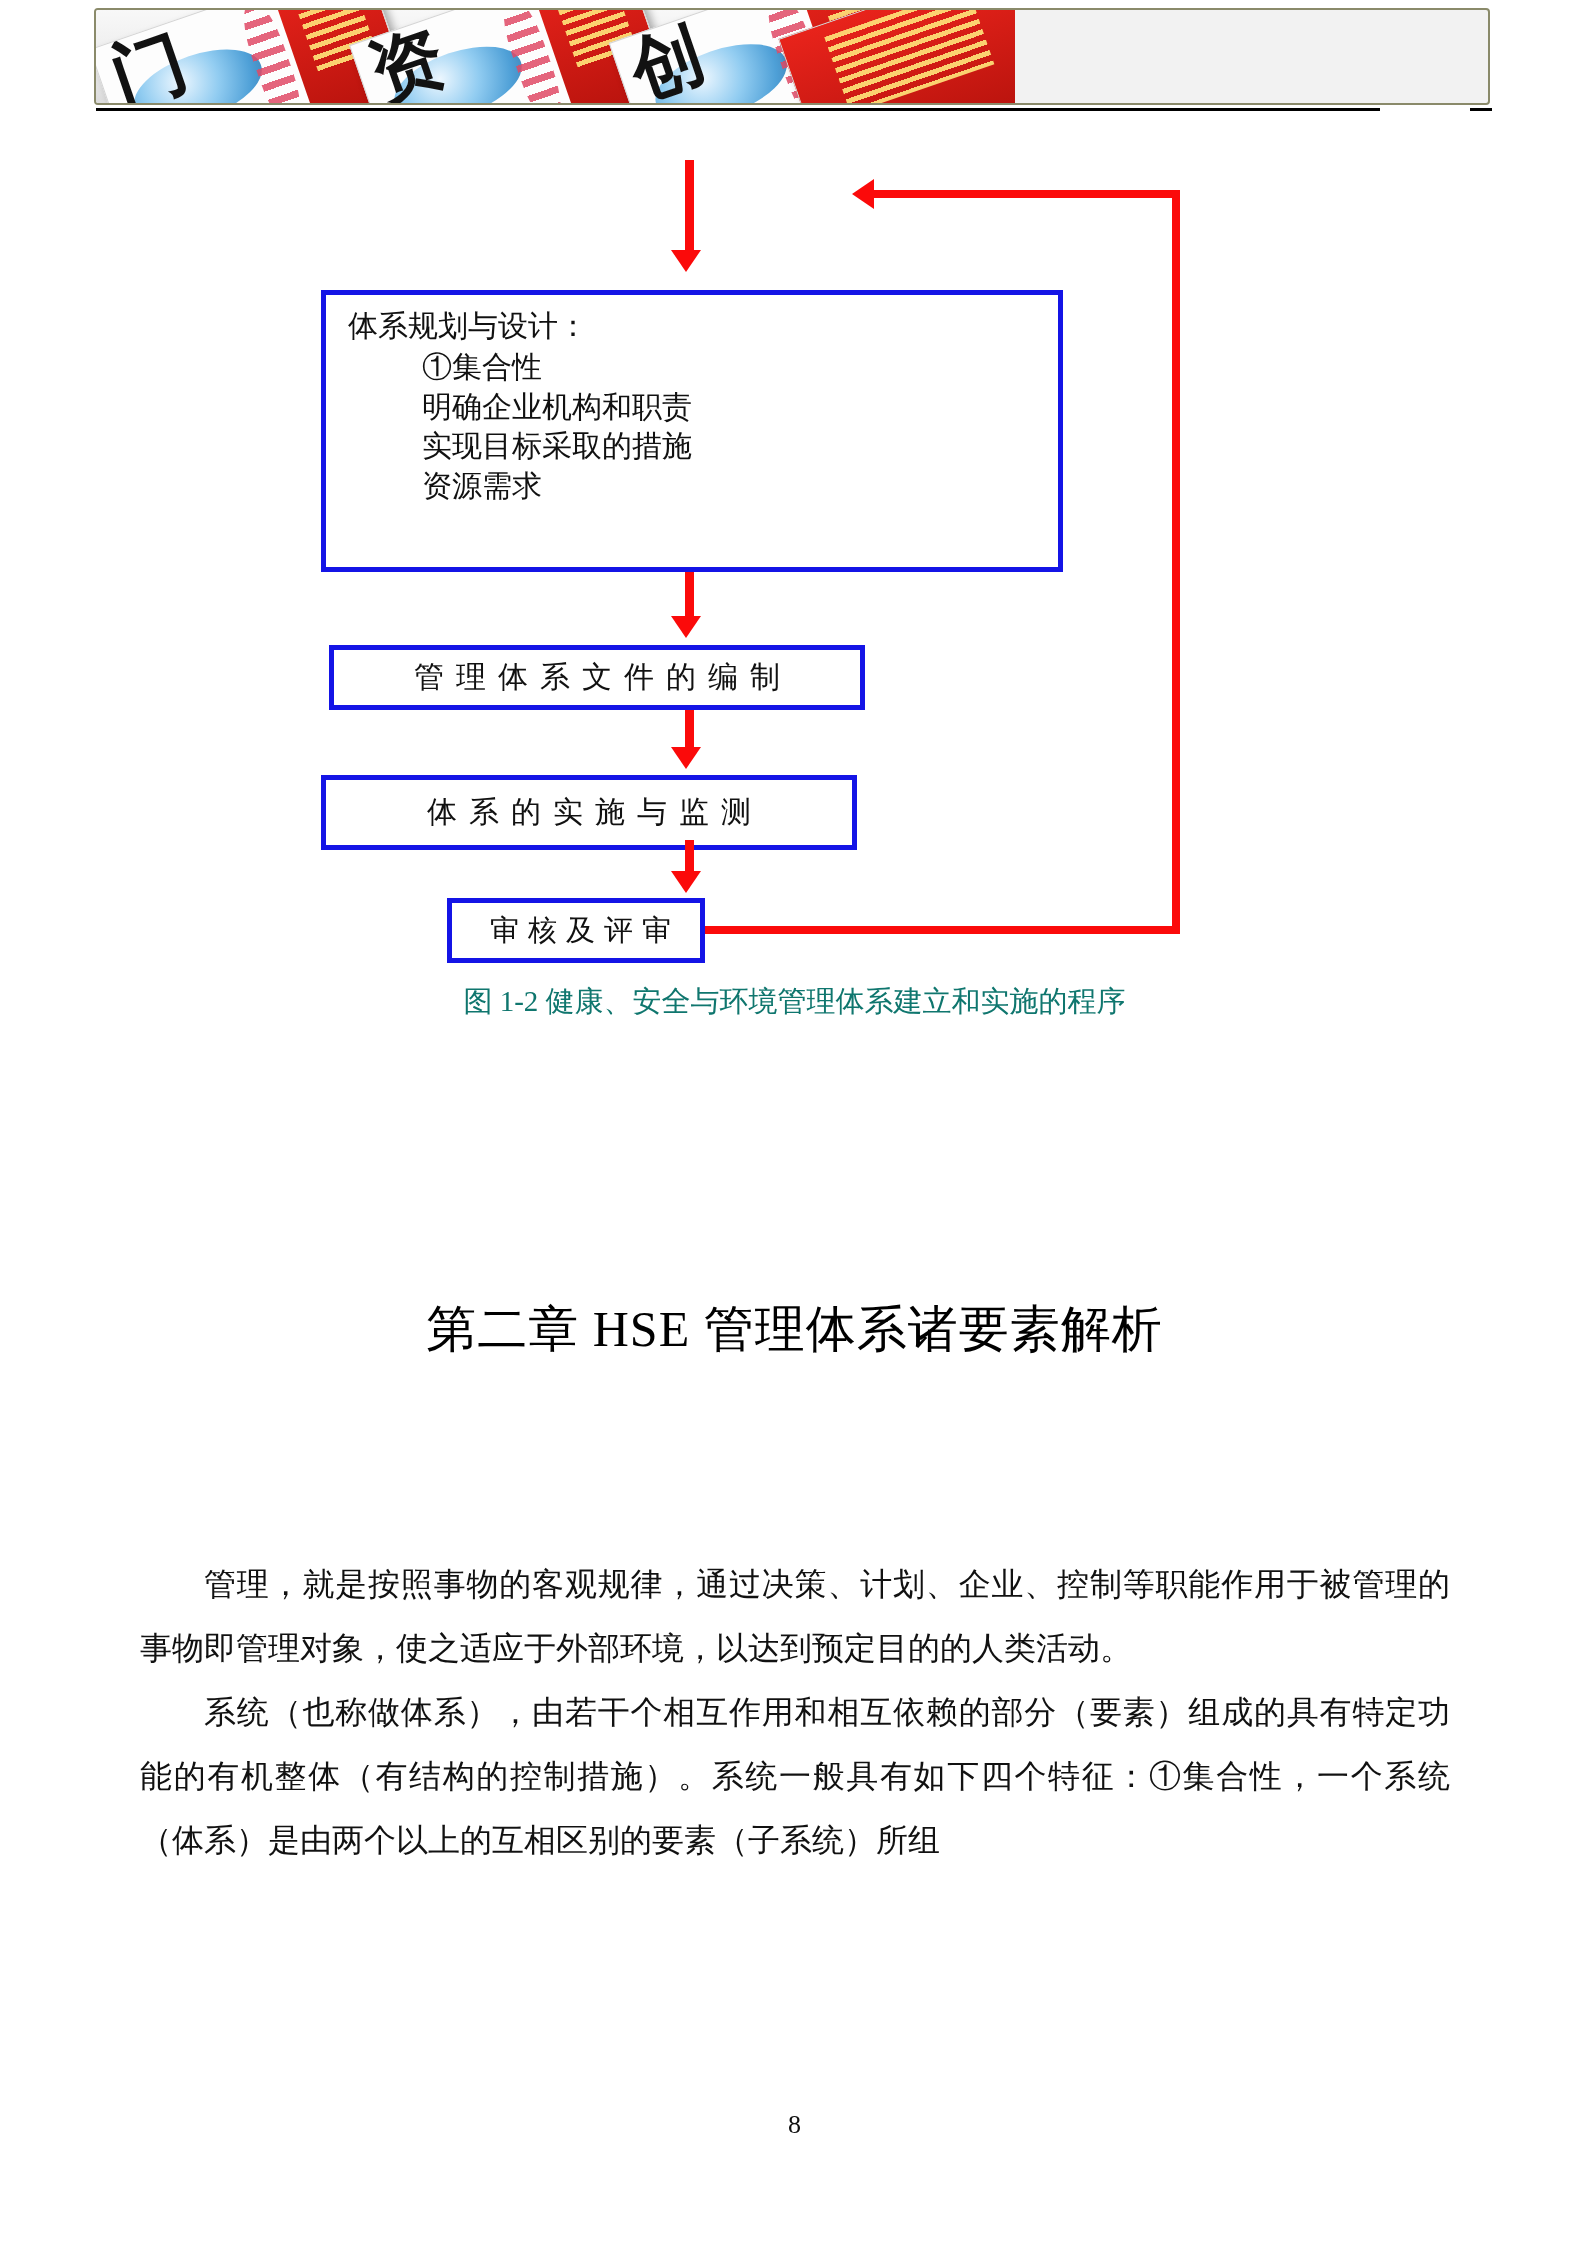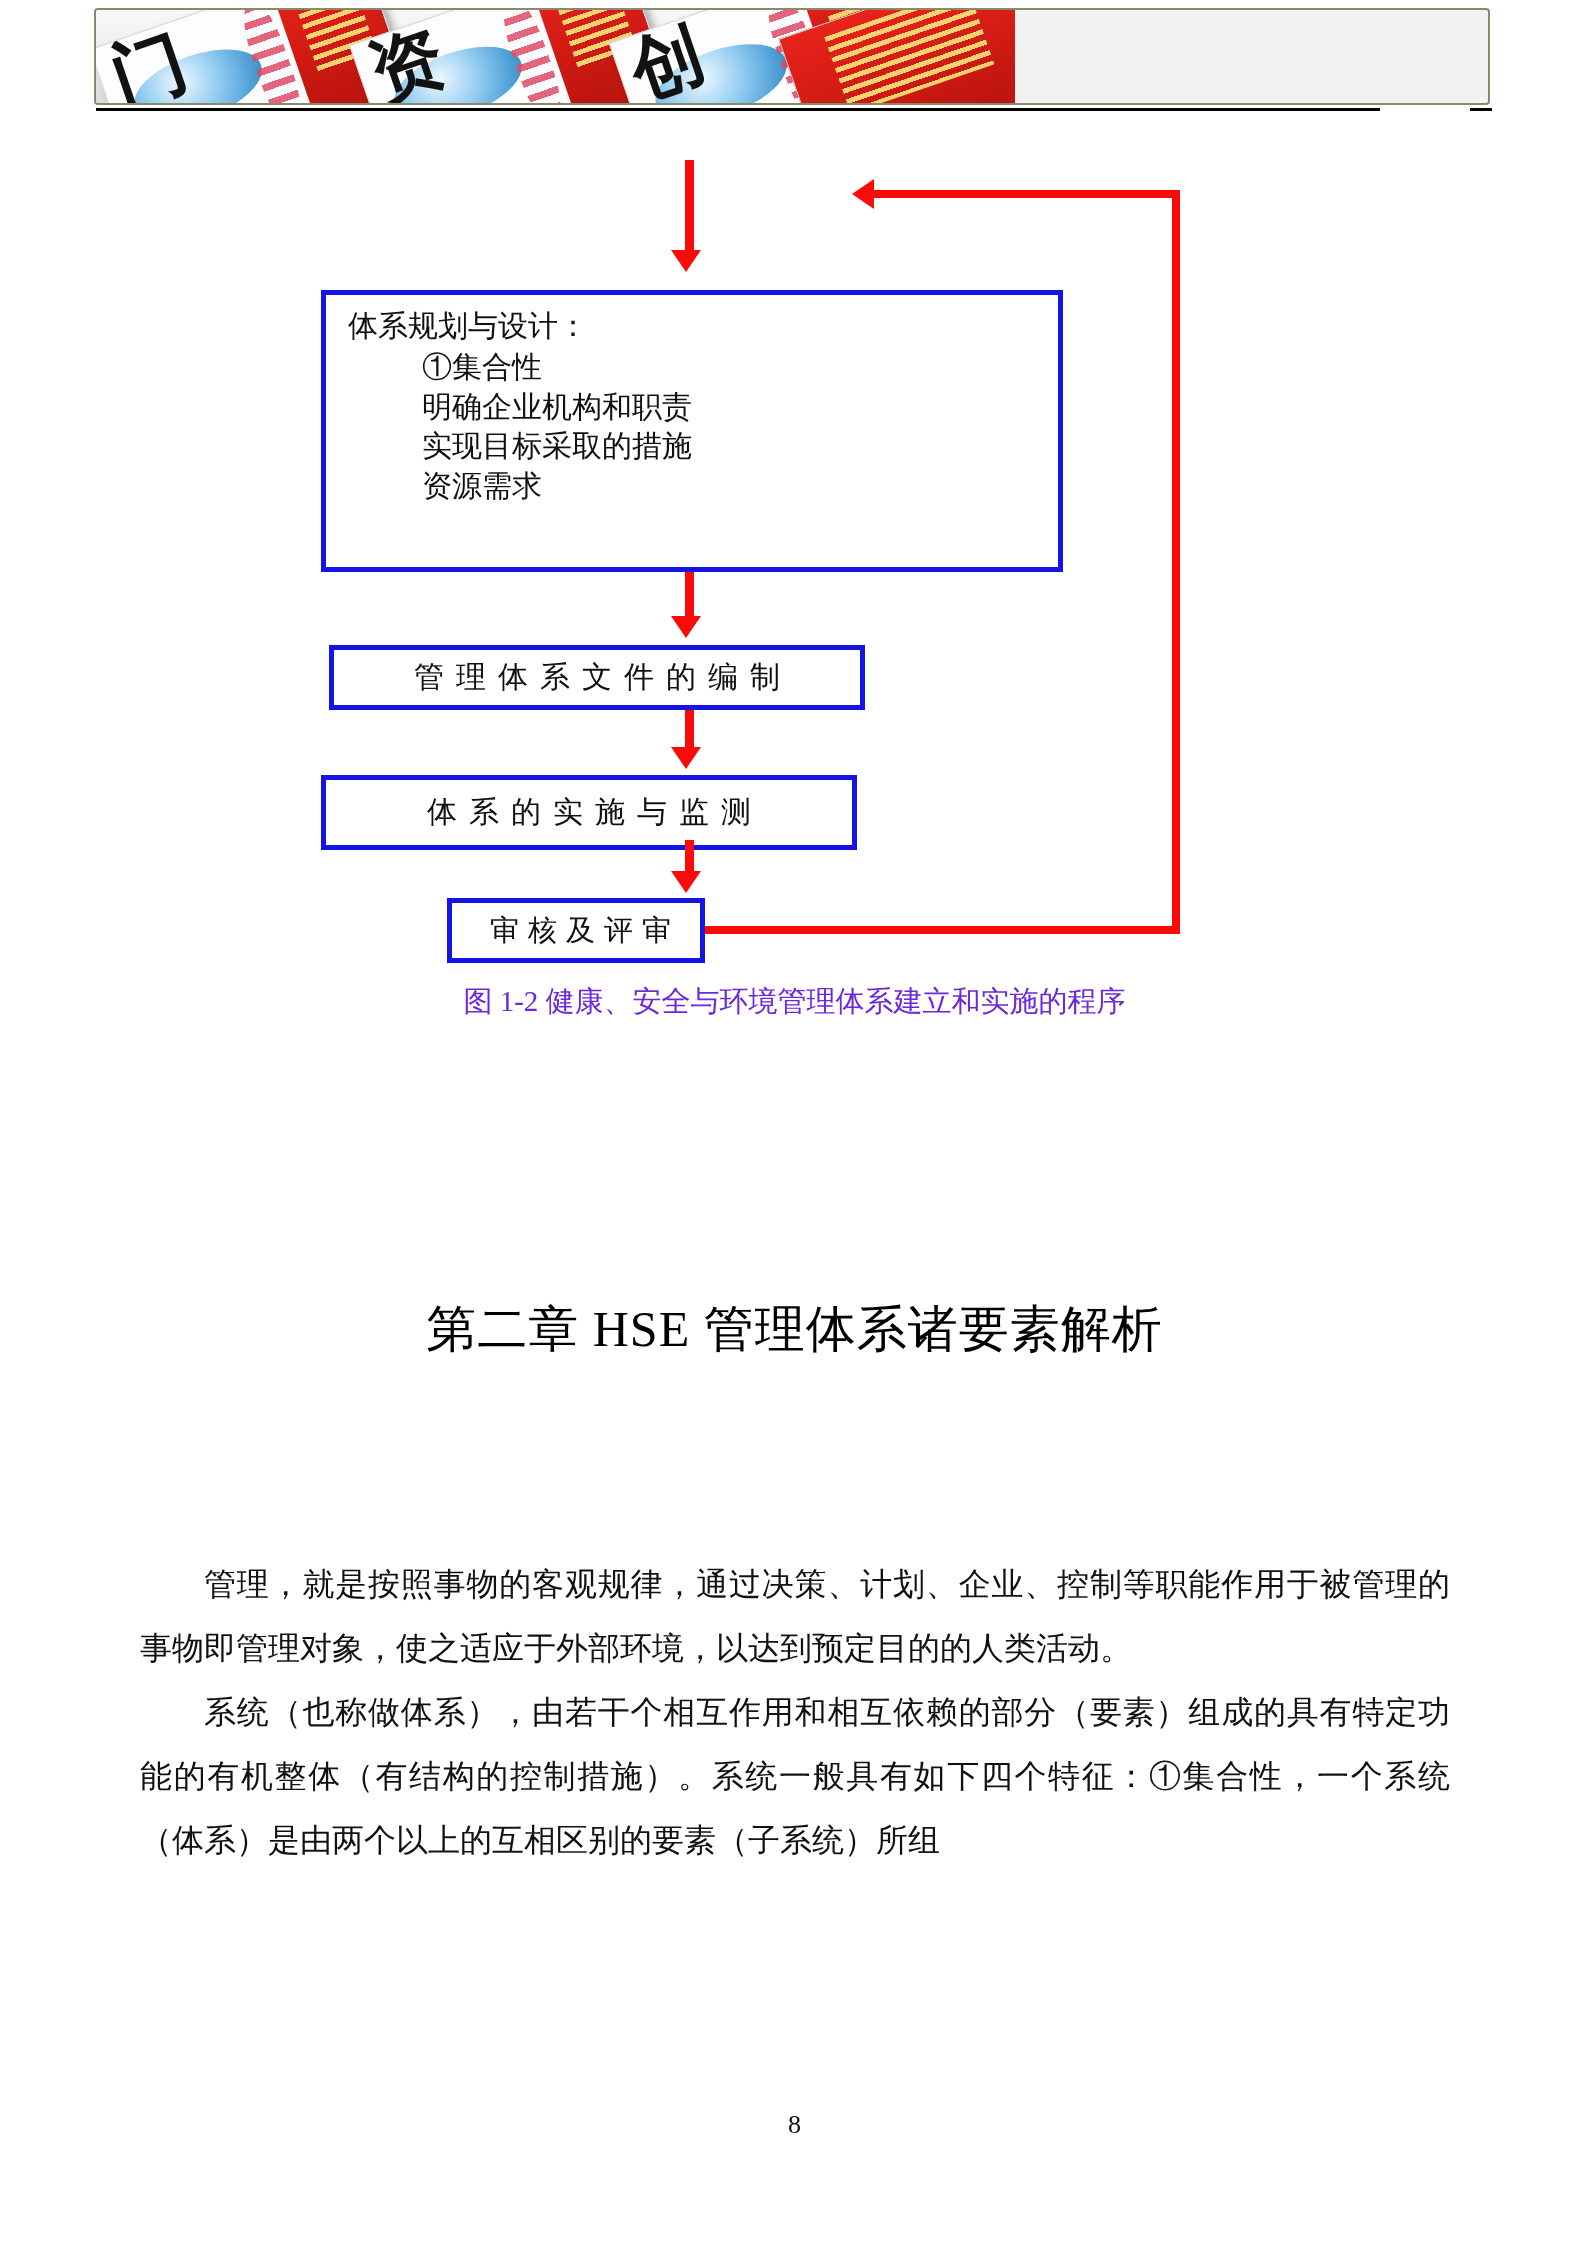--- a/index.html
+++ b/index.html
@@ -234,21 +234,21 @@
   #loop-head     { left: 852px; top: 29px; }
 
   
   #fig-caption {
     position: absolute;
     left: 0; top: 982px;
     width: 1589px;
     text-align: center;
     font-size: 29px;
     font-family: "Liberation Serif", "DejaVu Serif", serif;
-    color: #6d28d9;
+    color: #0f766e;
   }
 
   
   #chapter-heading {
     position: absolute;
     left: 0; top: 1296px;
     width: 1589px;
     text-align: center;
     font-size: 50px;
     font-weight: normal;

